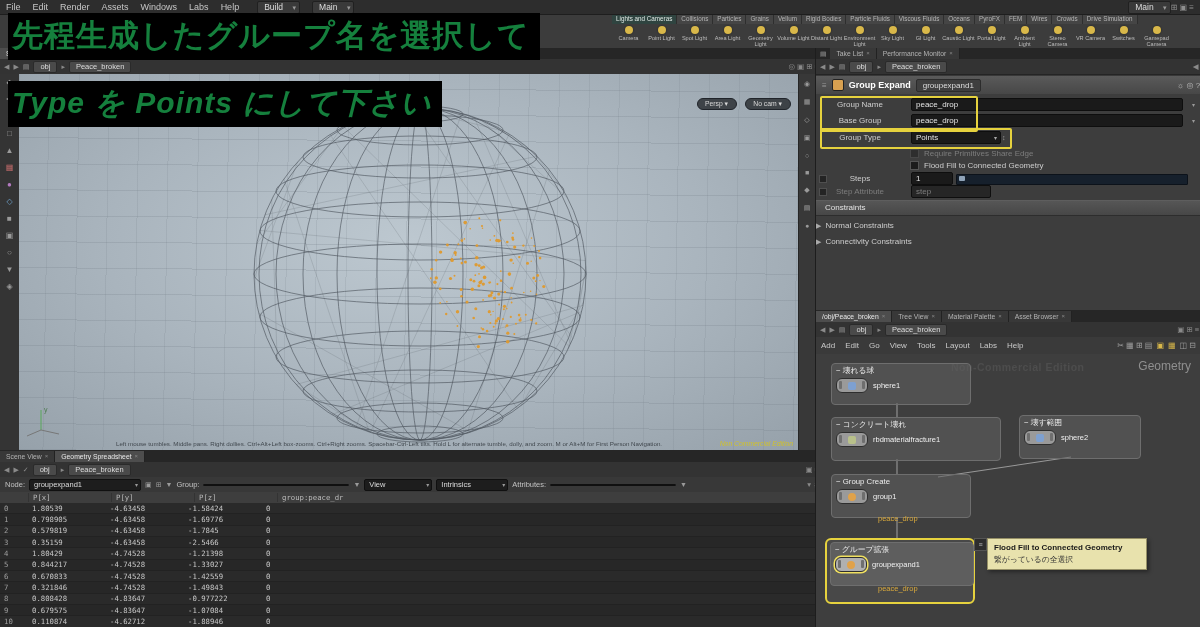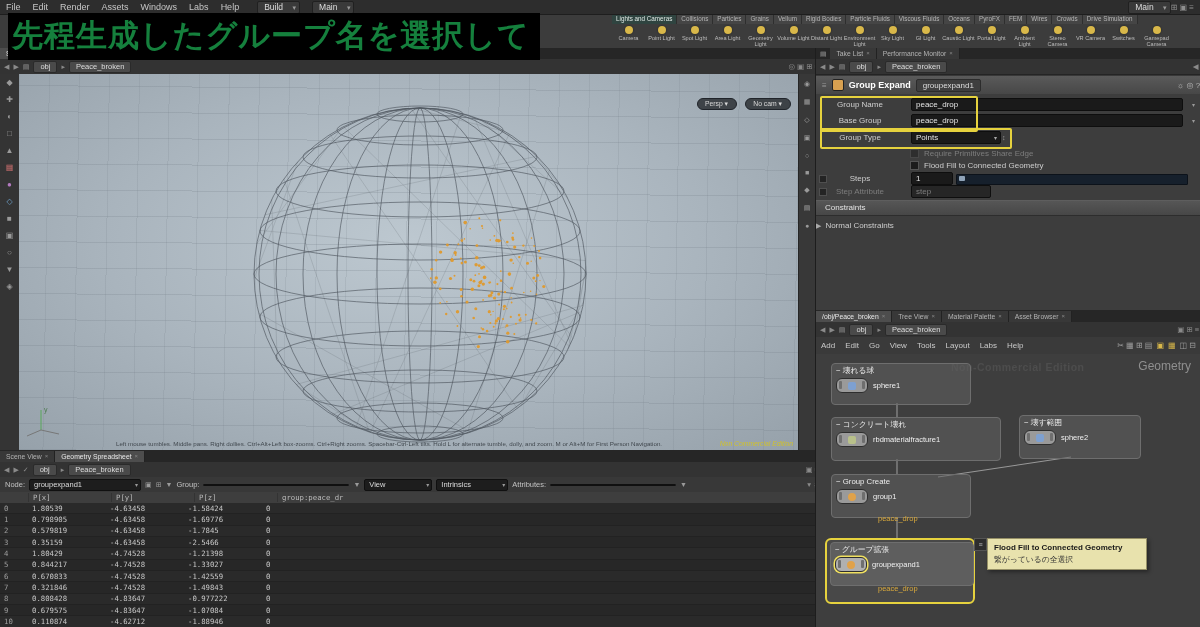--- a/index.html
+++ b/index.html
@@ -758,20 +758,24 @@
         <span class="pfield dim" style="width:70px;background:#262626;">step</span>
       </div>
 
       <div class="secbar" style="top:106px;">
         <span>Constraints</span>
       </div>
       <div class="prow" style="top:124px;">
         <span class="tri">▶</span>
         <span>Normal Constraints</span>
       </div>
+      <div class="prow" style="top:140px;">
+        <span class="tri">▶</span>
+        <span>Connectivity Constraints</span>
+      </div>
     </div>
 
     <div class="tabbar tb-net" style="left:0;top:262px;width:385px;height:12px;">
 
         <div class="ptab">
           <span>/obj/Peace_broken</span>
           <span class="x">×</span>
         </div>
 
         <div class="ptab">
@@ -883,13 +887,14 @@
 
       <i class="tthandle" style="left:158px;top:184px;">≡</i>
       <div class="tooltip" style="left:171px;top:184px;width:158px;">
         <div class="tt">Flood Fill to Connected Geometry</div>
         <div class="tb">繋がっているの全選択</div>
       </div>
     </div>
   </div>
 
   <div class="ov ov1">先程生成したグループ名を選択して</div>
+  <div class="ov ov2">Type を Points にして下さい</div>
 </div>
 
 </body></html>

